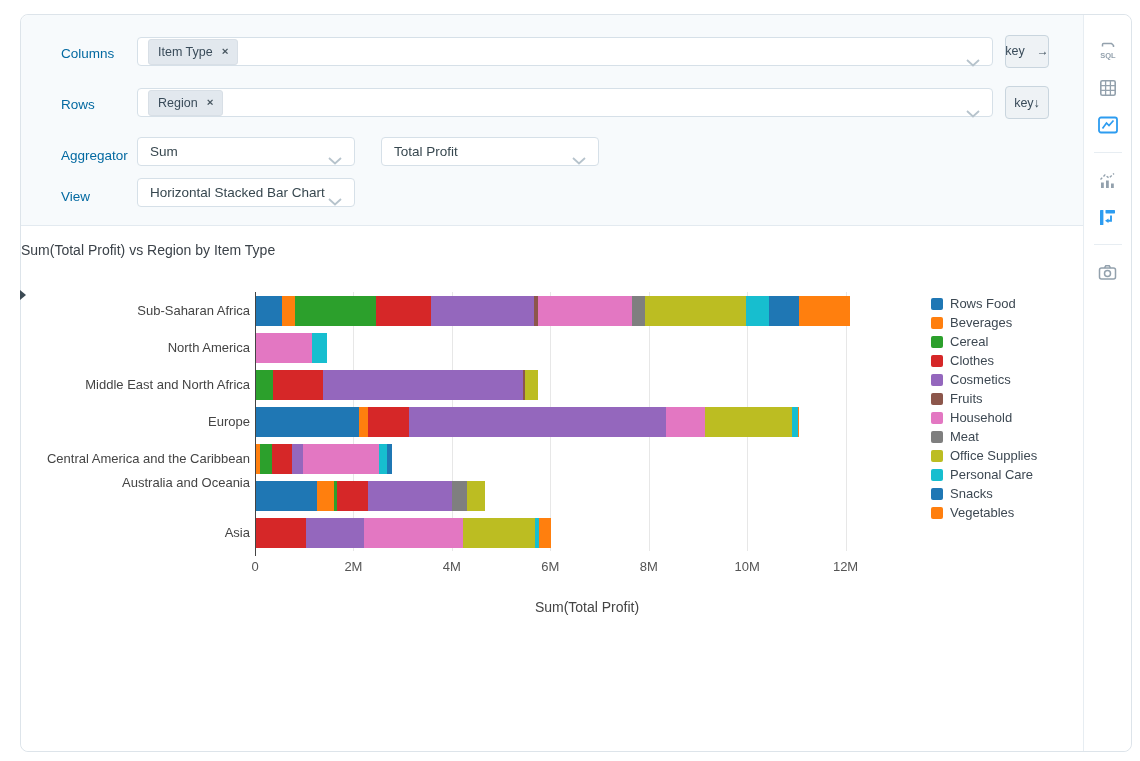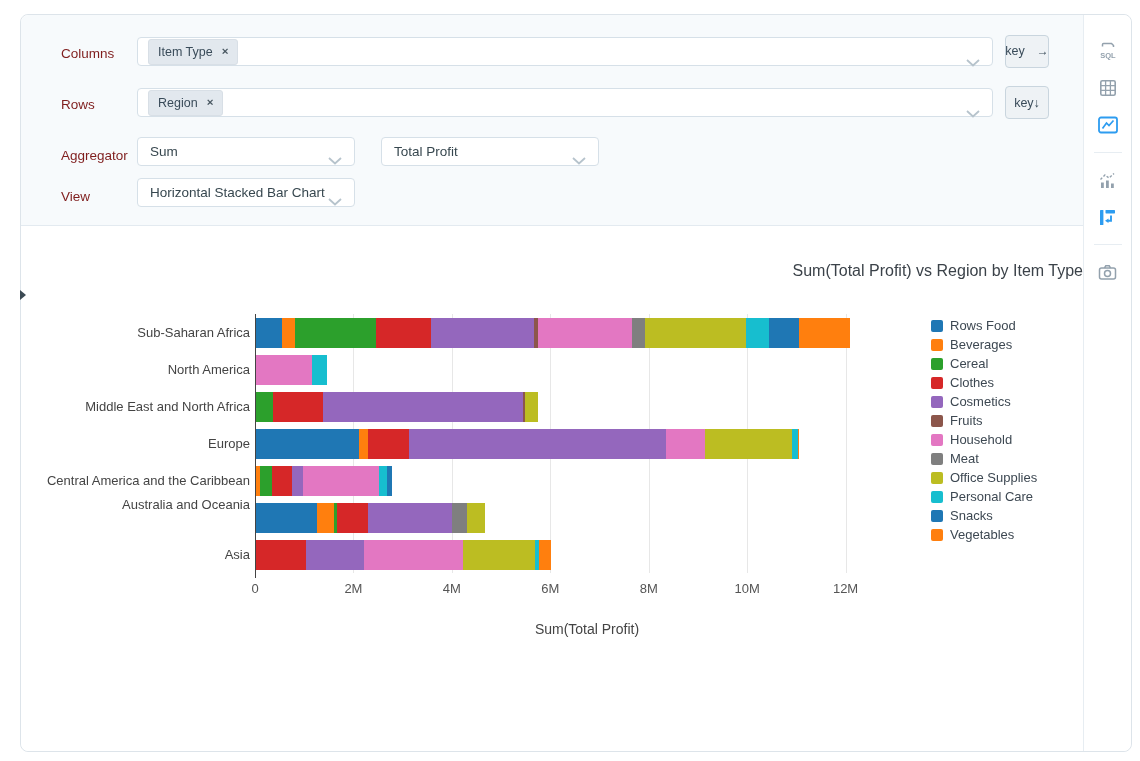--- a/index.html
+++ b/index.html
@@ -7,42 +7,42 @@
     font-family: "Liberation Sans", sans-serif; }
   .app { position: absolute; left: 20px; top: 14px; width: 1112px; height: 738px;
     background: #fff; border: 1px solid #dde4ea; border-radius: 8px; display: flex; }
   .content { flex: 1; min-width: 0; display: flex; flex-direction: column; }
 
   
   .settings { background: #f7fafc; border-bottom: 1px solid #e3eaf0;
     border-radius: 8px 0 0 0; padding: 20px 34px 6px 40px; }
   .s-row { display: flex; margin-bottom: 18px; }
   .s-row.tight { margin-bottom: 12px; }
-  .s-label { width: 76px; padding-top: 11px; font-size: 13.5px; color: #7f1d1d; flex: none; }
+  .s-label { width: 76px; padding-top: 11px; font-size: 13.5px; color: #0369a1; flex: none; }
   .s-field { flex: 1; display: flex; align-items: center; gap: 12px; min-width: 0; }
   .select { position: relative; background: #fff; border: 1px solid #d6e0e8;
     border-radius: 4px; height: 29px; display: flex; align-items: center; }
   .select.grow { flex: 1; }
   .select.small { width: 218px; flex: none; padding-left: 12px; font-size: 13.5px; color: #37474f; }
   .chev { position: absolute; right: 12px; top: 15px; }
   .tag { margin-left: 10px; background: #e2e8ee; border: 1px solid #d8dfe6; border-radius: 3px;
     padding: 5px 9px; font-size: 12.5px; color: #394b59; display: flex; align-items: center; gap: 9px; }
   .tag-x { font-size: 11.5px; font-weight: bold; color: #46555f; cursor: pointer; line-height: 1; }
   .key-btn { width: 44px; height: 33px; flex: none; background: #eef2f5; border: 1px solid #c9d5de;
     border-radius: 4px; color: #394b59; font-size: 12.5px; display: flex; align-items: center;
     justify-content: center; cursor: pointer; }
   .key-btn.col { flex-direction: row; line-height: 11px; }
   .key-btn.col .arr { margin-left: 12px; font-size: 12px; }
   .agg-gap { width: 2px; flex: none; }
   .hide-link { text-align: center; padding: 4px 0 12px; font-size: 13.5px; color: #4f7d9c; }
   .hide-link span { cursor: pointer; }
 
   
   .chart-section { flex: 1; background: #fff; border-radius: 0 0 0 8px; }
-  .chart-title { text-align: right; font-size: 16px; color: #3b4249; margin-top: 36px; }
+  .chart-title { text-align: left; font-size: 14px; color: #3b4249; margin-top: 16px; }
   .chart-wrap { display: flex; margin-top: 34px; padding-left: 26px; height: 350px; }
   .ylabels { width: 208px; flex: none; position: relative; height: 259px; }
   .ylabel { position: absolute; right: 5px; height: 37px; line-height: 37px;
     font-size: 13px; color: #444; white-space: nowrap; }
   .plot { flex: 1; position: relative; height: 259px; min-width: 0; }
   .gridline { position: absolute; top: 0; height: 259px; width: 1px; background: #e7e7e7; }
   .zero-line { position: absolute; left: 0; top: 0; width: 1px; height: 264px; background: #444; }
   .bar-row { position: absolute; left: 1px; right: 0; height: 30px; display: flex; }
   .seg { height: 100%; flex: none; }
   .xtick { position: absolute; top: 267px; transform: translateX(-50%);

